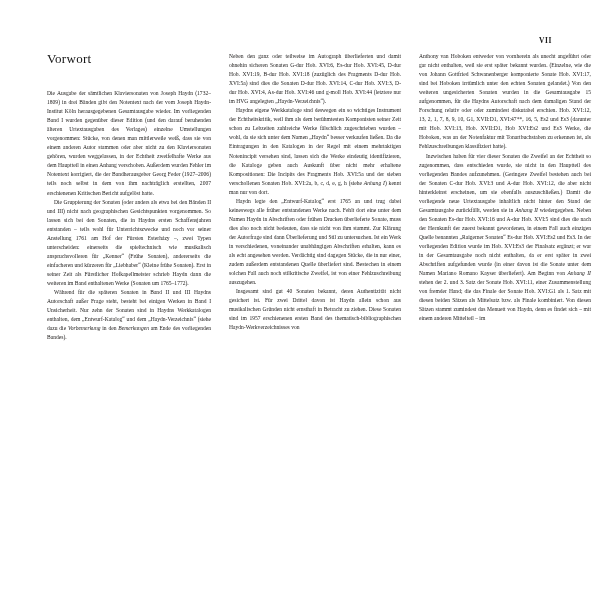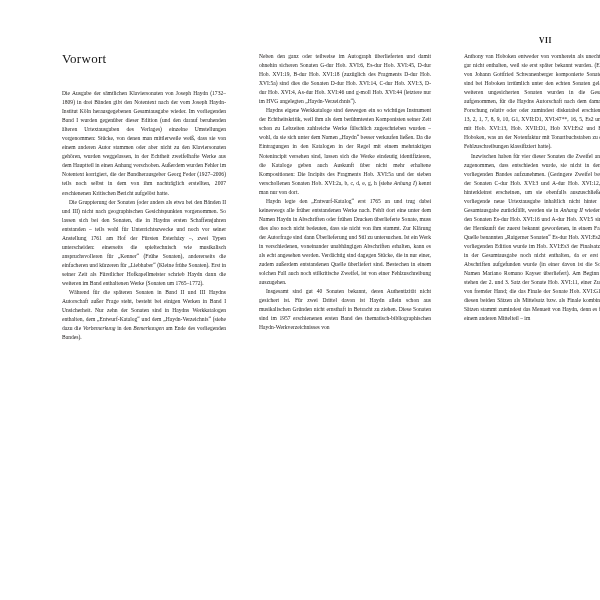--- a/index.html
+++ b/index.html
@@ -36,21 +36,20 @@
     left: 47px;
     right: 40px;
     top: 52px;
     display: flex;
     gap: 18px;
     align-items: flex-start;
   }
   .col {
     width: 164px;
     flex: 0 0 164px;
-    margin-left: 15px;
   }
   .col-2, .col-3 {
     width: 172px;
     flex: 0 0 172px;
   }
   h1.title {
     font-size: 13px;
     font-weight: normal;
     margin: 0 0 24px 0;
     padding: 0;

